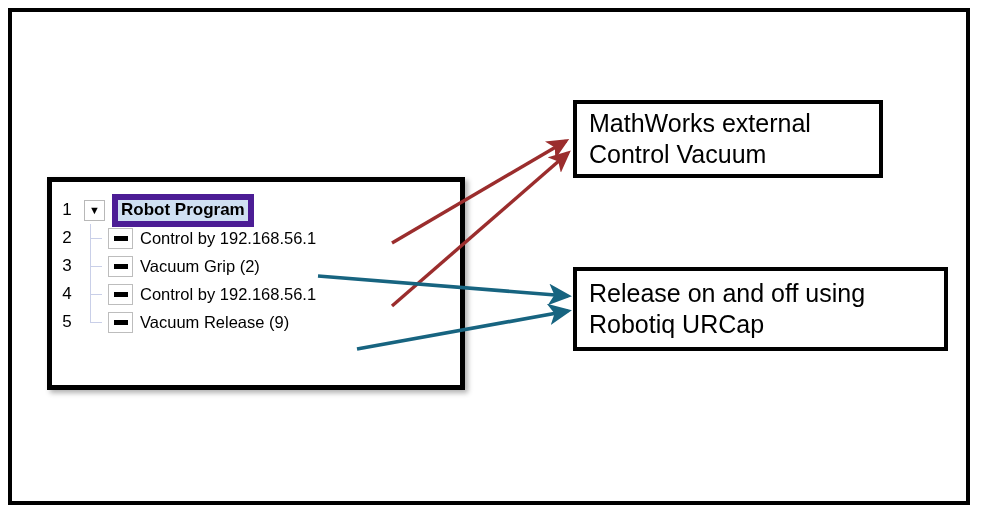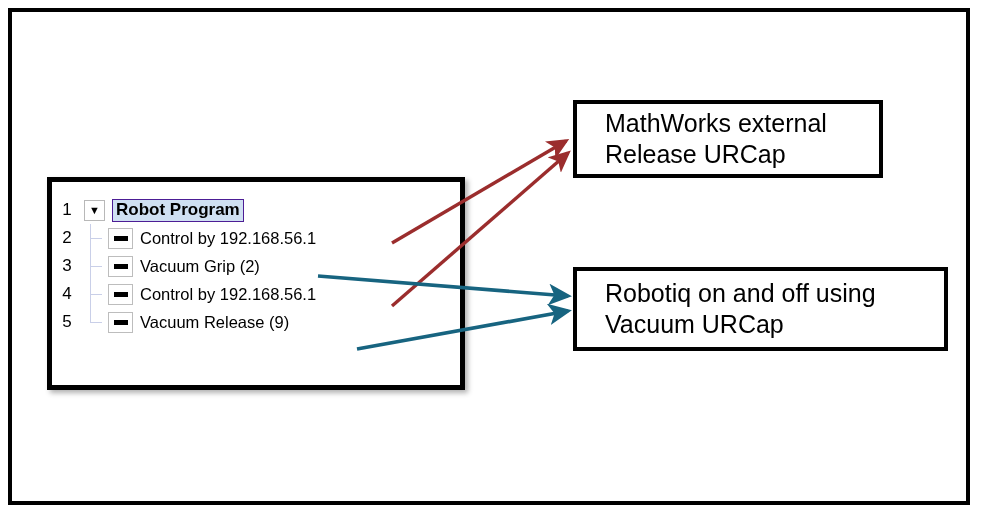--- a/index.html
+++ b/index.html
@@ -74,21 +74,21 @@
     color: #000000;
     flex: 0 0 auto;
     margin-left: 2px;
   }
   .root-label {
     margin-left: 7px;
     font-size: 17px;
     font-weight: bold;
     color: #000000;
     background: #cfe0f2;
-    border: 1px solid #4c1d95;
+    border: 6px solid #4c1d95;
     padding: 0px 3px 1px 3px;
     line-height: 20px;
   }
 
   
   .child-indent {
     position: relative;
     width: 26px;
     height: 28px;
     flex: 0 0 auto;
@@ -135,21 +135,21 @@
 
   
   .callout {
     position: absolute;
     background: #ffffff;
     border: 4px solid #000000;
     box-sizing: border-box;
     display: flex;
     flex-direction: column;
     justify-content: center;
-    padding-left: 28px;
+    padding-left: 12px;
   }
   .callout .cline {
     font-size: 25px;
     color: #000000;
     line-height: 31px;
     white-space: nowrap;
   }
   #callout-top {
     left: 573px;
     top: 100px;
@@ -235,26 +235,26 @@
             <span class="bar"></span>
           </span>
         <span class="child-label">Vacuum Release  (9)</span>
       </div>
 
     </div>
   </div>
 
   <div class="callout" id="callout-top">
     <span class="cline">MathWorks external</span>
-    <span class="cline">Release URCap</span>
+    <span class="cline">Control Vacuum</span>
   </div>
 
   <div class="callout" id="callout-bottom">
-    <span class="cline">Robotiq on and off using</span>
-    <span class="cline">Vacuum URCap</span>
+    <span class="cline">Release on and off using</span>
+    <span class="cline">Robotiq URCap</span>
   </div>
 
   <svg id="arrows" viewBox="0 0 988 514">
     <defs>
       <marker id="head-red" markerWidth="7" markerHeight="7" refX="5.4" refY="3" orient="auto" markerUnits="strokeWidth">
         <path d="M0,0 L6.5,3 L0,6 L1.6,3 Z" fill="#9b2d2d"></path>
       </marker>
       <marker id="head-teal" markerWidth="7" markerHeight="7" refX="5.4" refY="3" orient="auto" markerUnits="strokeWidth">
         <path d="M0,0 L6.5,3 L0,6 L1.6,3 Z" fill="#176480"></path>
       </marker>

